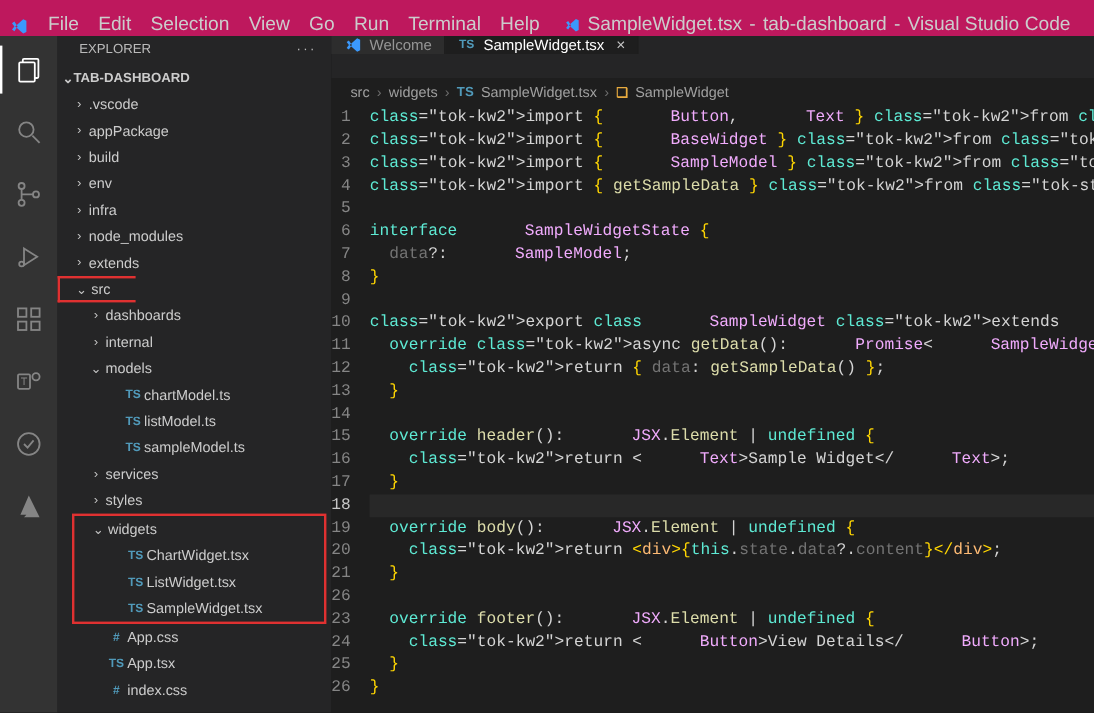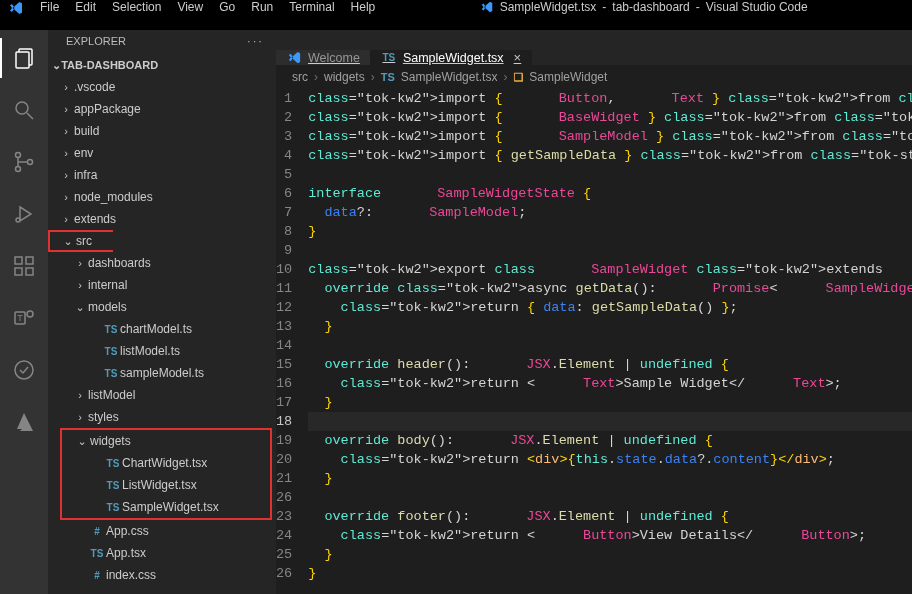--- a/index.html
+++ b/index.html
@@ -9,25 +9,25 @@
   color: #cccccc;
   font-size: 13px;
   width: 912px;
   height: 594px;
   overflow: hidden;
   display: flex;
   flex-direction: column;
 }
 .titlebar {
   height: 30px;
-  background: #000000;
-  display: flex;
-  align-items: flex-start;
+  background: #be185d;
+  display: flex;
+  align-items: flex-end;
   padding: 0 8px;
-  font-size: 12px;
+  font-size: 16px;
   color: #cccccc;
 }
 .titlebar .vscode-icon { width: 16px; height: 16px; margin-right: 8px; color:#3b99fc; }
 .titlebar .menu { display: flex; gap: 0; }
 .titlebar .menu span { padding: 0 8px; cursor: pointer; }
 .titlebar .title-center {
   flex: 1;
   display: flex;
   align-items: center;
   justify-content: center;
@@ -101,22 +101,21 @@
 .tree-item .chev { width: 12px; display: inline-flex; justify-content: center; color: #c5c5c5; font-size: 11px; margin-right: 2px; }
 .tree-item .ficon { width: 18px; display: inline-flex; align-items: center; justify-content: center; font-size: 10px; font-weight: 600; }
 .ic-ts { color: #519aba; }
 .ic-hash { color: #519aba; }
 .highlight-box { border: 2px solid #e03131; }
 .editor-area { flex: 1; display: flex; flex-direction: column; background: #1e1e1e; overflow: hidden; }
 .tabs {
   height: 35px;
   background: #252526;
   display: flex;
-  align-items: flex-end;
-  text-decoration: underline;
+  align-items: flex-start;
 }
 .tab {
   display: flex;
   align-items: center;
   padding: 0 10px;
   gap: 6px;
   background: #2d2d2d;
   color: #969696;
   border-right: 1px solid #1e1e1e;
   cursor: pointer;
@@ -149,23 +148,23 @@
   text-align: right;
   padding-right: 16px;
   color: #858585;
   user-select: none;
 }
 .gutter div { height: 19px; }
 .code-lines { flex:1; white-space: pre; color: #d4d4d4; }
 .code-lines div { height: 19px; }
 .code-lines .cur { background: #282828; width:100%; }
 .tok-kw { color: #5eead4; }
-.tok-type { color: #ec4899; padding-left: 48px; }
+.tok-type { color: #f0abfc; padding-left: 48px; }
 .tok-fn { color: #dcdcaa; }
-.tok-var { color: #3b82f6; font-family: Liberation Mono, monospace; }
+.tok-var { color: #737373; font-family: Liberation Mono, monospace; }
 .tok-brc { color: #ffd602; }
 .tok-comp { color: #fdba74; }
 .dots { letter-spacing: 2px; }
 </style>
 </head>
 <body>
 
 <div class="titlebar">
   <span class="vscode-icon">
     <svg viewBox="0 0 24 24" fill="currentColor">
@@ -315,21 +314,21 @@
             <span class="ficon ic-ts">TS</span>
             <span>listModel.ts</span>
           </li>
           <li class="tree-item depth3">
             <span class="chev"></span>
             <span class="ficon ic-ts">TS</span>
             <span>sampleModel.ts</span>
           </li>
           <li class="tree-item depth2">
             <span class="chev">›</span>
-            <span>listModel</span>
+            <span>services</span>
           </li>
           <li class="tree-item depth2">
             <span class="chev">›</span>
             <span>styles</span>
           </li>
           <div class="highlight-box" style="margin: 0px 4px 0px 12px;">
             <li class="tree-item depth2" style="padding-left: 14px;">
               <span class="chev">⌄</span>
               <span>widgets</span>
             </li>

